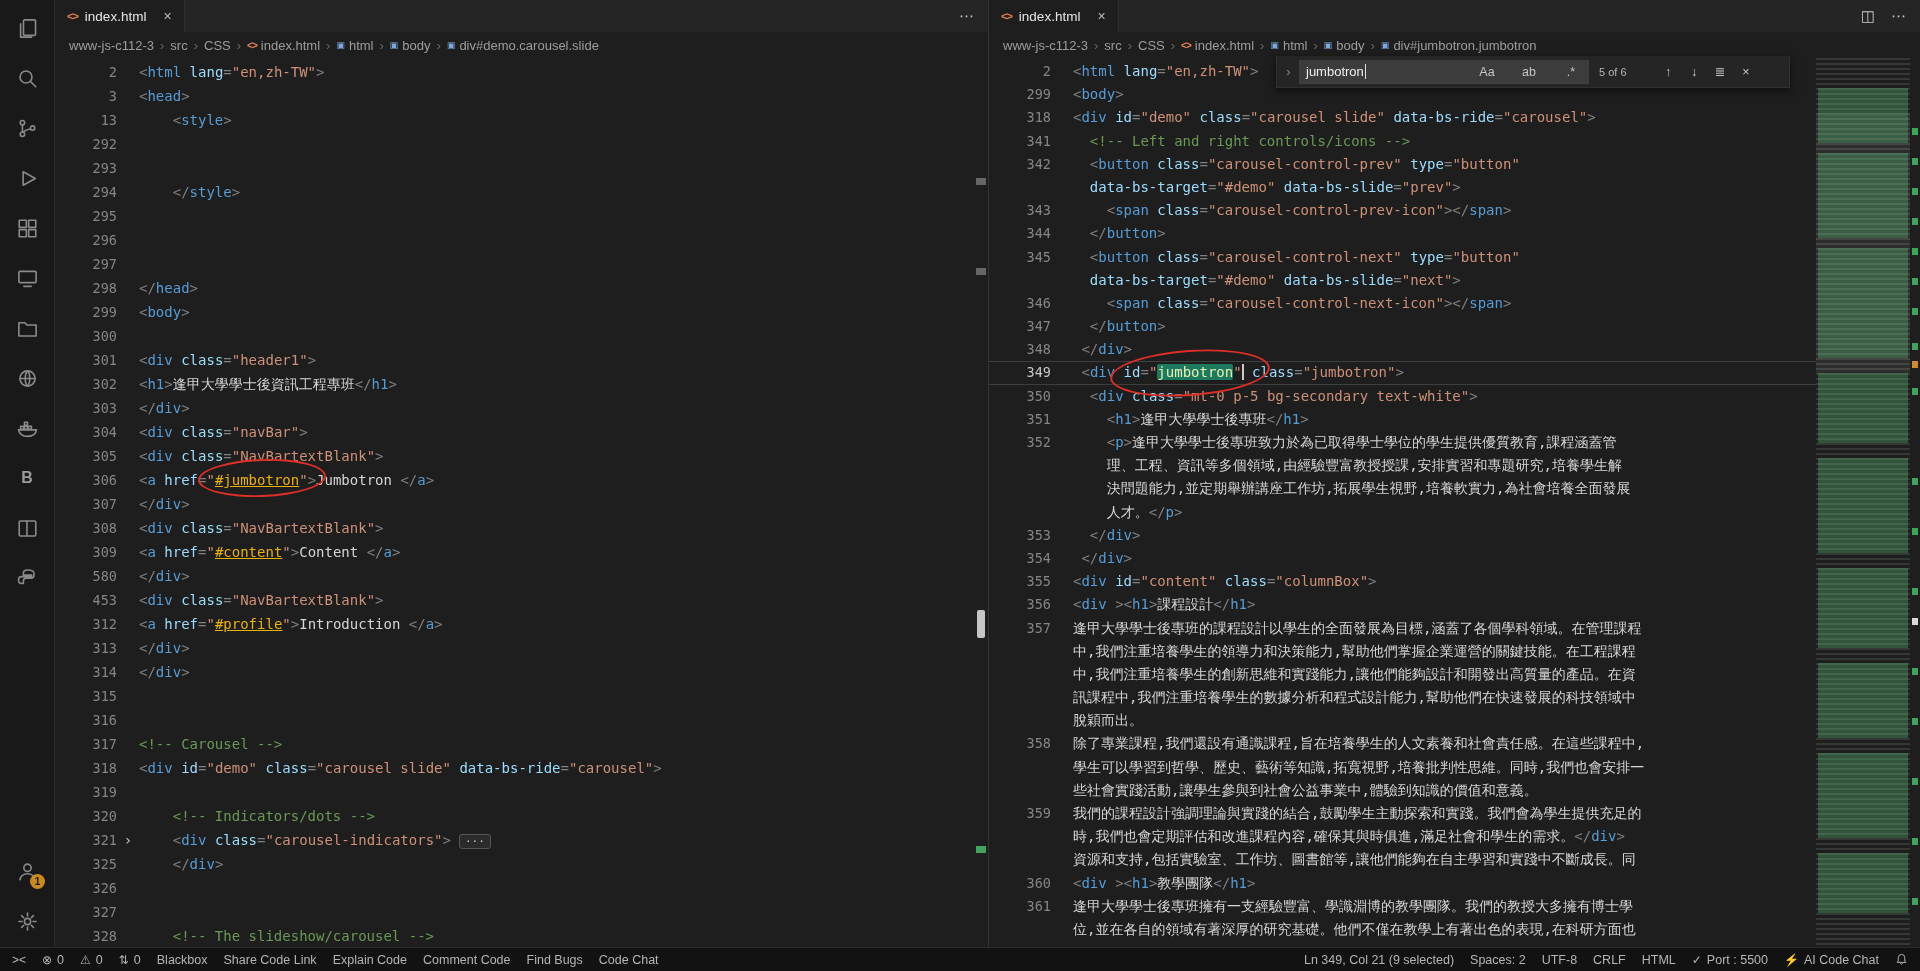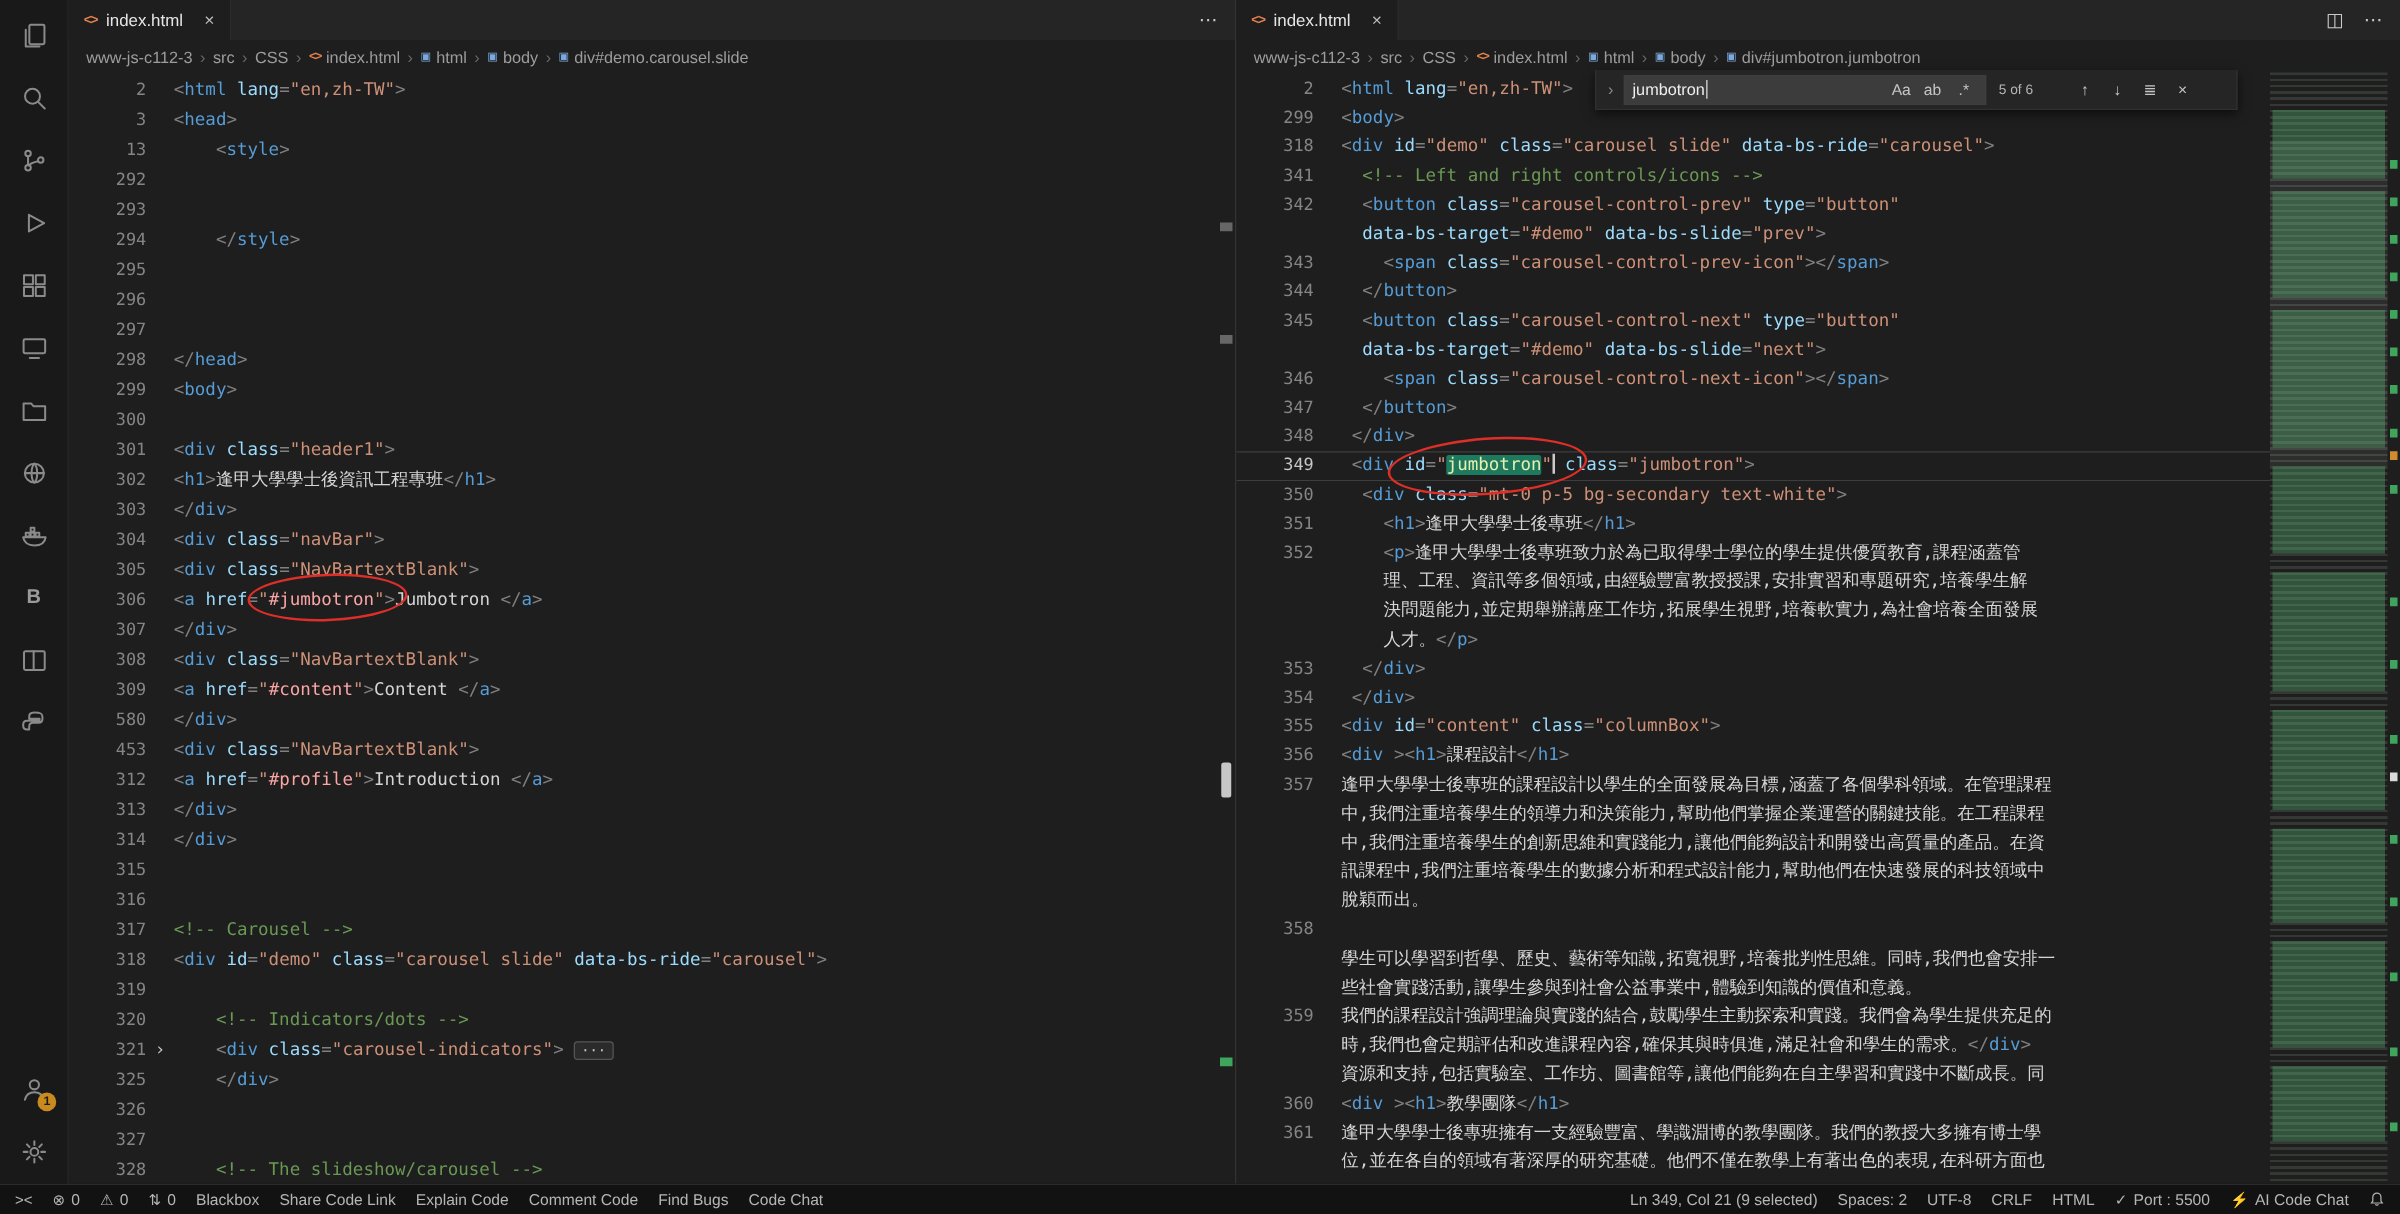--- a/index.html
+++ b/index.html
@@ -37,35 +37,35 @@
   font-family:"DejaVu Sans Mono","Liberation Mono",monospace;font-size:14px;padding-top:2px}
 #code-left{right:14px}
 #code-right{right:104px}
 .code-line{display:flex;height:24px;line-height:24px;white-space:pre}
 #code-right .code-line{height:23.2px;line-height:23.2px}
 .gutter{flex:0 0 62px;text-align:right;color:#858585;font-size:13.5px;cursor:pointer}
 .fold-col{flex:0 0 22px;text-align:center;color:#c5c5c5}
 .lnc{flex:1;overflow:hidden}
 .tk-p{color:#808080}.tk-g{color:#569cd6}.tk-a{color:#9cdcfe}.tk-s{color:#ce9178}
 .tk-x{color:#d5d5d5}.tk-c{color:#6a9955}
-.tk-l{color:#fca5a5;}
+.tk-l{color:#eab308;text-decoration:underline}
 .tk-h{background:#1d7a5f;color:#e9efae;border-radius:2px}
 .tk-k{display:inline-block;width:0;border-left:2px solid #c9c9c9;height:16px;vertical-align:-3px}
 .tk-f{border:1px solid #555;background:#2b2b2b;border-radius:3px;padding:0 5px;margin-left:8px;color:#ccc;font-size:11px}
 .current-line{box-shadow:inset 0 1px 0 #3e3e3e,inset 0 -1px 0 #3e3e3e}
 .current-line .gutter{color:#c6c6c6}
 
 #find-widget{position:absolute;top:56px;right:130px;width:514px;height:32px;background:#252526;
   border:1px solid #303031;border-top:none;box-shadow:0 3px 8px rgba(0,0,0,.55);display:flex;align-items:center;
   padding:0 5px;z-index:30;font-size:13px;color:#ccc;gap:4px}
 .fw-toggle{width:13px;text-align:center;color:#8a8a8a;cursor:pointer}
 .fw-input{flex:0 0 290px;height:24px;background:#3c3c3c;border:1px solid #3e3e3e;display:flex;align-items:center;
   padding:0 6px;color:#eee;cursor:text}
 .fw-caret{border-left:1px solid #ddd;height:15px;margin-left:1px}
-.fw-inbtns{margin-left:auto;display:flex;gap:3px}
+.fw-inbtns{margin-left:auto;display:flex;gap:20px}
 .fw-btn{min-width:22px;text-align:center;color:#c5c5c5;cursor:pointer;font-size:12.5px}
 .fw-word{}
 .fw-count{margin:0 6px;color:#b5b5b5;min-width:48px;font-size:11px}
 
 #minimap{position:absolute;top:58px;right:10px;width:94px;bottom:0;cursor:pointer;
   background:repeating-linear-gradient(180deg,rgba(170,190,170,.16) 0 2px,rgba(0,0,0,0) 2px 5px)}
 .mm-g{position:absolute;left:2px;right:2px;background:rgba(92,195,125,.32)}
 .mm-slider{position:absolute;left:0;right:0;background:rgba(255,255,255,.07)}
 .strip{position:absolute;top:58px;right:0;width:14px;bottom:0}
 .thumb{position:absolute;left:3px;right:3px;background:rgba(255,255,255,.75);border-radius:2px}
@@ -363,21 +363,21 @@
         <div class="code-line"><span class="gutter"></span><span class="fold-col"></span><span class="lnc"><span class="tk-x">    人才。</span><span class="tk-p">&lt;/</span><span class="tk-g">p</span><span class="tk-p">&gt;</span></span></div>
         <div class="code-line"><span class="gutter">353</span><span class="fold-col"></span><span class="lnc"><span class="tk-x">  </span><span class="tk-p">&lt;/</span><span class="tk-g">div</span><span class="tk-p">&gt;</span></span></div>
         <div class="code-line"><span class="gutter">354</span><span class="fold-col"></span><span class="lnc"><span class="tk-x"> </span><span class="tk-p">&lt;/</span><span class="tk-g">div</span><span class="tk-p">&gt;</span></span></div>
         <div class="code-line"><span class="gutter">355</span><span class="fold-col"></span><span class="lnc"><span class="tk-p">&lt;</span><span class="tk-g">div</span><span class="tk-x"> </span><span class="tk-a">id</span><span class="tk-p">=</span><span class="tk-s">"content"</span><span class="tk-x"> </span><span class="tk-a">class</span><span class="tk-p">=</span><span class="tk-s">"columnBox"</span><span class="tk-p">&gt;</span></span></div>
         <div class="code-line"><span class="gutter">356</span><span class="fold-col"></span><span class="lnc"><span class="tk-p">&lt;</span><span class="tk-g">div</span><span class="tk-x"> </span><span class="tk-p">&gt;&lt;</span><span class="tk-g">h1</span><span class="tk-p">&gt;</span><span class="tk-x">課程設計</span><span class="tk-p">&lt;/</span><span class="tk-g">h1</span><span class="tk-p">&gt;</span></span></div>
         <div class="code-line"><span class="gutter">357</span><span class="fold-col"></span><span class="lnc"><span class="tk-x">逢甲大學學士後專班的課程設計以學生的全面發展為目標,涵蓋了各個學科領域。在管理課程</span></span></div>
         <div class="code-line"><span class="gutter"></span><span class="fold-col"></span><span class="lnc"><span class="tk-x">中,我們注重培養學生的領導力和決策能力,幫助他們掌握企業運營的關鍵技能。在工程課程</span></span></div>
         <div class="code-line"><span class="gutter"></span><span class="fold-col"></span><span class="lnc"><span class="tk-x">中,我們注重培養學生的創新思維和實踐能力,讓他們能夠設計和開發出高質量的產品。在資</span></span></div>
         <div class="code-line"><span class="gutter"></span><span class="fold-col"></span><span class="lnc"><span class="tk-x">訊課程中,我們注重培養學生的數據分析和程式設計能力,幫助他們在快速發展的科技領域中</span></span></div>
         <div class="code-line"><span class="gutter"></span><span class="fold-col"></span><span class="lnc"><span class="tk-x">脫穎而出。</span></span></div>
-        <div class="code-line"><span class="gutter">358</span><span class="fold-col"></span></div>
+        <div class="code-line"><span class="gutter">358</span><span class="fold-col"></span><span class="lnc"><span class="tk-x">除了專業課程,我們還設有通識課程,旨在培養學生的人文素養和社會責任感。在這些課程中,</span></span></div>
         <div class="code-line"><span class="gutter"></span><span class="fold-col"></span><span class="lnc"><span class="tk-x">學生可以學習到哲學、歷史、藝術等知識,拓寬視野,培養批判性思維。同時,我們也會安排一</span></span></div>
         <div class="code-line"><span class="gutter"></span><span class="fold-col"></span><span class="lnc"><span class="tk-x">些社會實踐活動,讓學生參與到社會公益事業中,體驗到知識的價值和意義。</span></span></div>
         <div class="code-line"><span class="gutter">359</span><span class="fold-col"></span><span class="lnc"><span class="tk-x">我們的課程設計強調理論與實踐的結合,鼓勵學生主動探索和實踐。我們會為學生提供充足的</span></span></div>
         <div class="code-line"><span class="gutter"></span><span class="fold-col"></span><span class="lnc"><span class="tk-x">時,我們也會定期評估和改進課程內容,確保其與時俱進,滿足社會和學生的需求。</span><span class="tk-p">&lt;/</span><span class="tk-g">div</span><span class="tk-p">&gt;</span></span></div>
         <div class="code-line"><span class="gutter"></span><span class="fold-col"></span><span class="lnc"><span class="tk-x">資源和支持,包括實驗室、工作坊、圖書館等,讓他們能夠在自主學習和實踐中不斷成長。同</span></span></div>
         <div class="code-line"><span class="gutter">360</span><span class="fold-col"></span><span class="lnc"><span class="tk-p">&lt;</span><span class="tk-g">div</span><span class="tk-x"> </span><span class="tk-p">&gt;&lt;</span><span class="tk-g">h1</span><span class="tk-p">&gt;</span><span class="tk-x">教學團隊</span><span class="tk-p">&lt;/</span><span class="tk-g">h1</span><span class="tk-p">&gt;</span></span></div>
         <div class="code-line"><span class="gutter">361</span><span class="fold-col"></span><span class="lnc"><span class="tk-x">逢甲大學學士後專班擁有一支經驗豐富、學識淵博的教學團隊。我們的教授大多擁有博士學</span></span></div>
         <div class="code-line"><span class="gutter"></span><span class="fold-col"></span><span class="lnc"><span class="tk-x">位,並在各自的領域有著深厚的研究基礎。他們不僅在教學上有著出色的表現,在科研方面也</span></span></div>
       </div>
 

